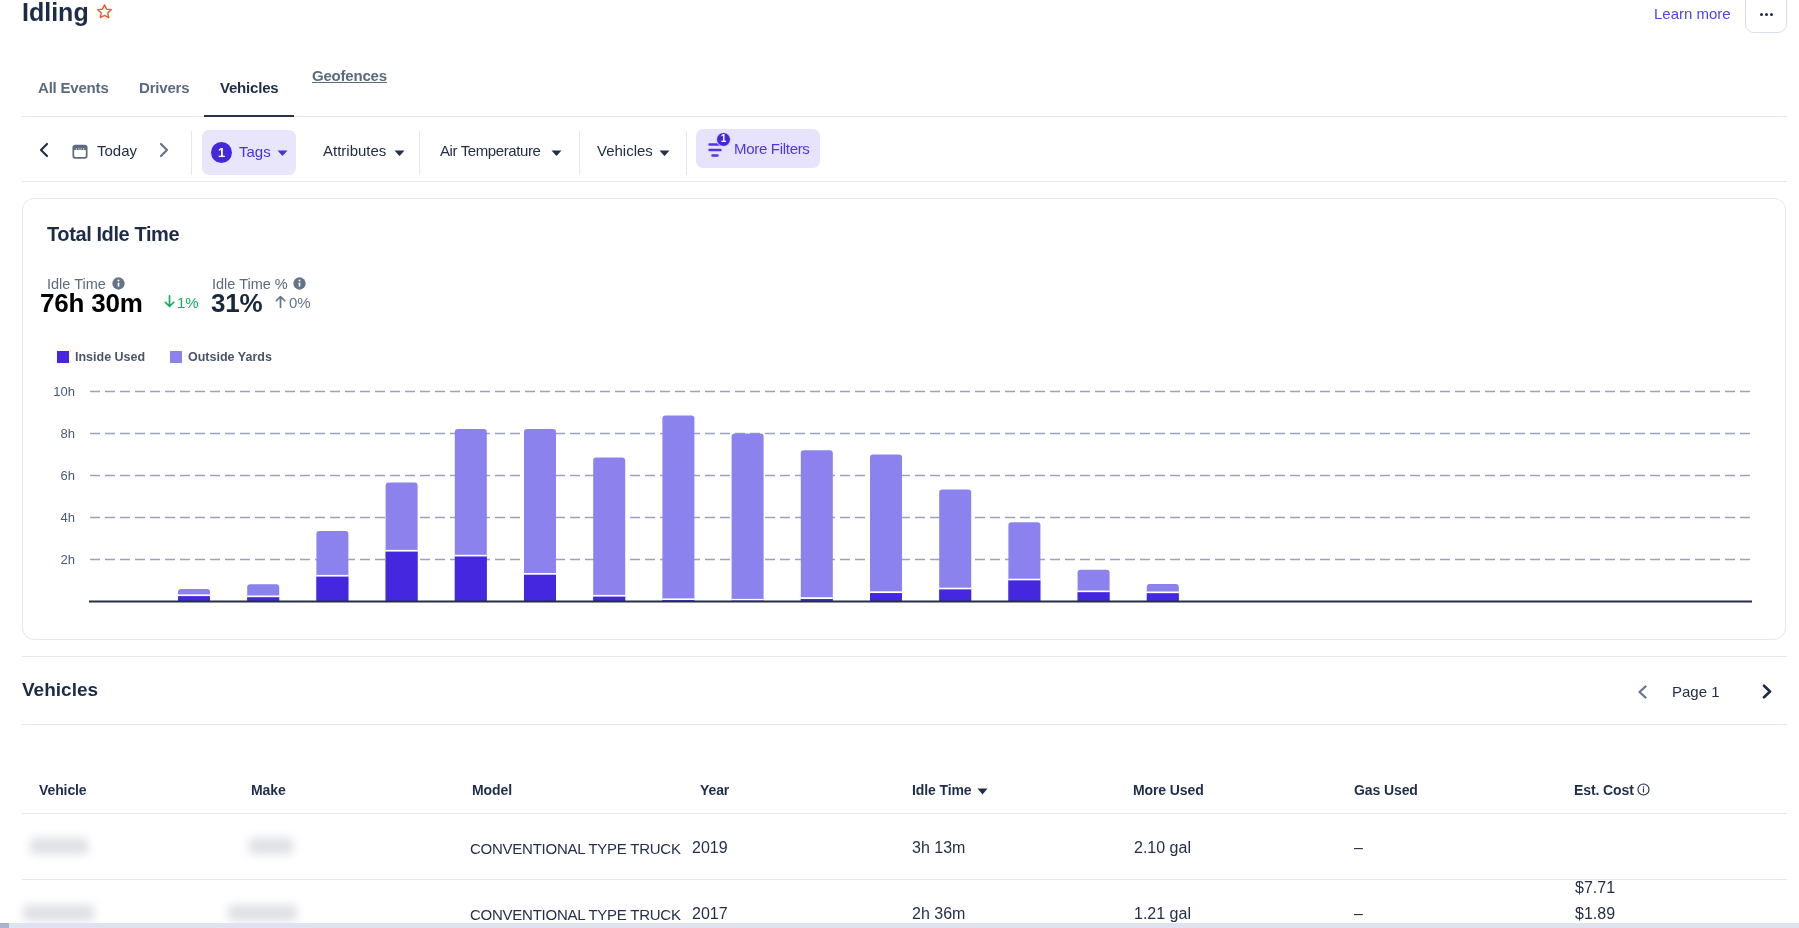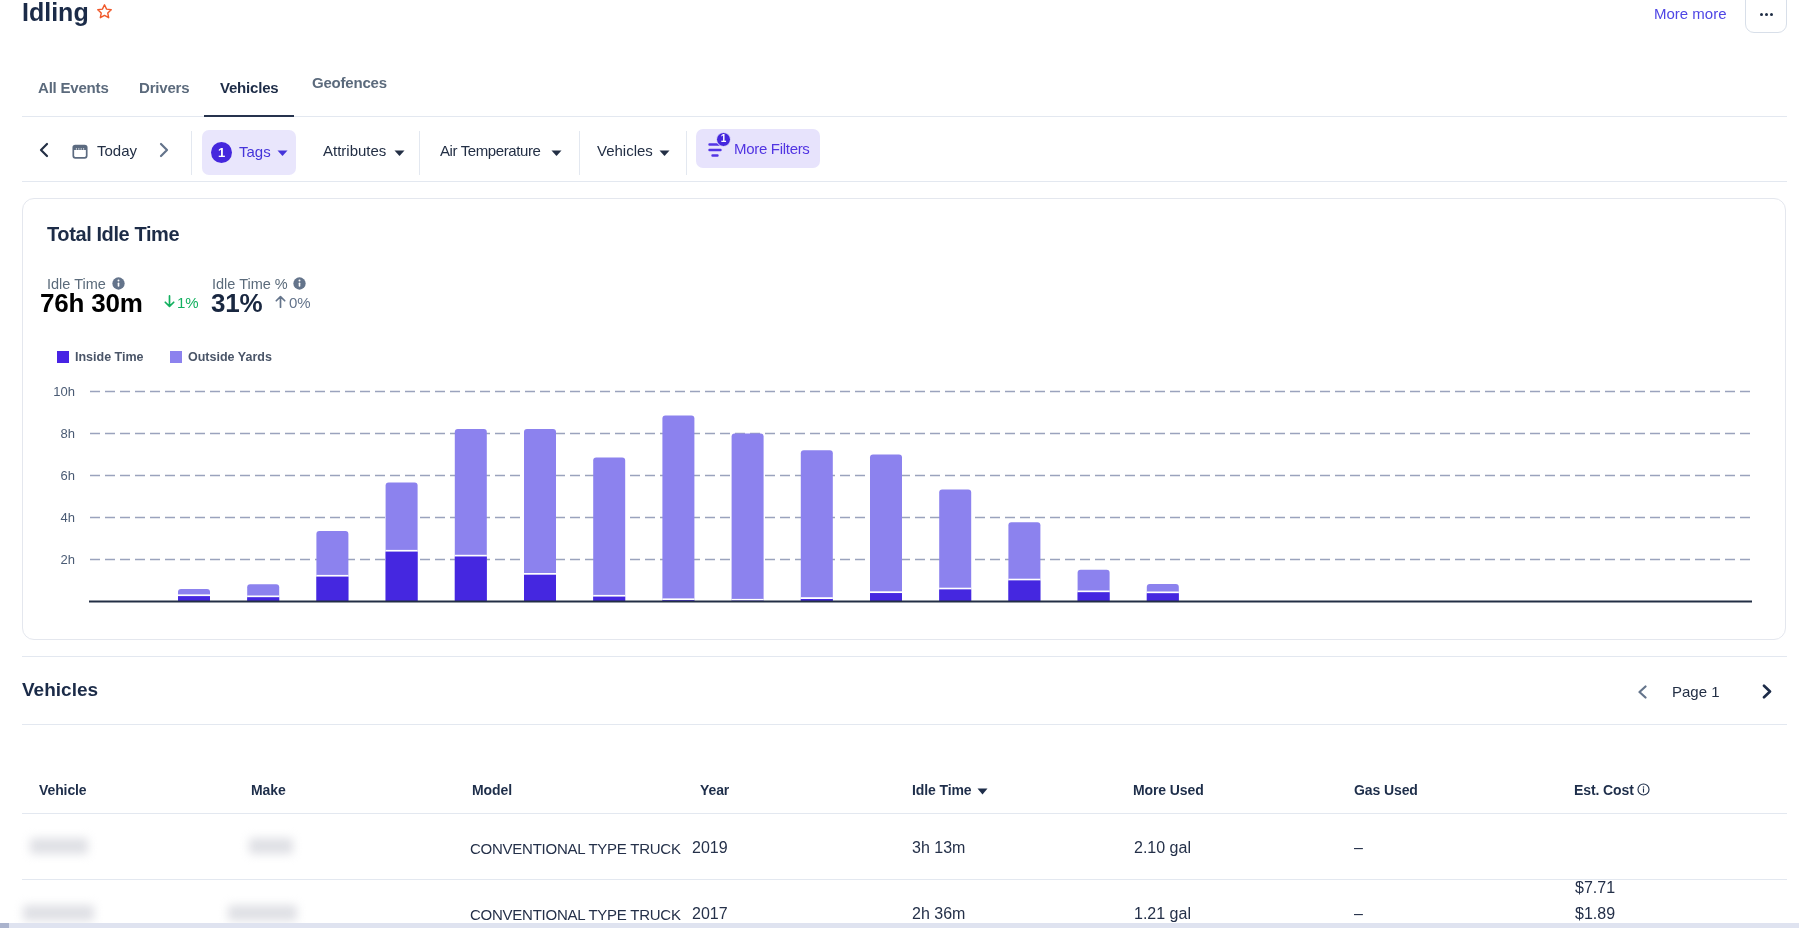--- a/index.html
+++ b/index.html
@@ -9,32 +9,32 @@
 .hline { position:absolute; height:1px; background:#e3e8f0; }
 .vline { position:absolute; width:1px; background:#e3e8f0; }
 </style>
 </head>
 <body>
 
 <div class="abs" style="left:22px; top:-2px; font-size:25px; font-weight:700; color:#1b2b48;">Idling</div>
 <svg class="abs" style="left:96px; top:3px;" width="17" height="17" viewBox="0 0 24 24" fill="none" stroke="#f0592b" stroke-width="2" stroke-linejoin="round">
     <path d="M12 2.5l2.9 6.2 6.6.8-4.9 4.7 1.3 6.6-5.9-3.3-5.9 3.3 1.3-6.6-4.9-4.7 6.6-.8z"></path>
   </svg>
-<div class="abs" style="left:1654px; top:5px; font-size:15px; color:#4f46e5;">More more</div>
+<div class="abs" style="left:1654px; top:5px; font-size:15px; color:#4f46e5;">Learn more</div>
 <div class="abs" style="left:1745px; top:-10px; width:42px; height:43px; border:1px solid #d8dfe9; border-radius:9px; background:#fff;"></div>
 <div class="abs" style="left:1760px; top:12.5px; width:14px; height:4px;">
   <span style="position:absolute;left:0;top:0;width:3px;height:3px;border-radius:50%;background:#1f2d45;"></span>
   <span style="position:absolute;left:5.2px;top:0;width:3px;height:3px;border-radius:50%;background:#1f2d45;"></span>
   <span style="position:absolute;left:10.4px;top:0;width:3px;height:3px;border-radius:50%;background:#1f2d45;"></span>
 </div>
 
 <div class="abs" style="left:38px; top:79px; font-size:15px; letter-spacing:-0.2px; font-weight:700; color:#5b6a7c;">All Events</div>
 <div class="abs" style="left:139px; top:79px; font-size:15px; letter-spacing:-0.2px; font-weight:700; color:#5b6a7c;">Drivers</div>
 <div class="abs" style="left:220px; top:79px; font-size:15px; letter-spacing:-0.2px; font-weight:700; color:#1d2c47;">Vehicles</div>
-<div class="abs" style="left:312px; top:74px; font-size:15px; letter-spacing:-0.2px; font-weight:700; color:#5b6a7c;">Geofences</div>
+<div class="abs" style="left:312px; top:67px; font-size:15px; letter-spacing:-0.2px; font-weight:700; color:#5b6a7c;text-decoration:underline;">Geofences</div>
 <div class="hline" style="left:22px; top:116px; width:1765px;"></div>
 <div class="abs" style="left:204px; top:114.5px; width:90px; height:2.5px; background:#26334d;"></div>
 
 <svg class="abs" style="left:38px; top:142px;" width="12" height="16" viewBox="0 0 12 16" fill="none" stroke="#232f45" stroke-width="2.2" stroke-linecap="round" stroke-linejoin="round">
     <path d="M9 2L3 8l6 6"></path>
   </svg>
 <svg class="abs" style="left:72px; top:143px;" width="16" height="16" viewBox="0 0 16 16">
     <rect x="1.3" y="2.6" width="13.4" height="12.2" rx="2" fill="none" stroke="#5c6b80" stroke-width="1.7"></rect>
     <path d="M1.3 4.6c0-1.1.9-2 2-2h9.4c1.1 0 2 .9 2 2V7H1.3z" fill="#5c6b80"></path>
     <g fill="#fff">
@@ -104,21 +104,21 @@
     <rect x="7" y="6.7" width="2" height="5.4" rx="1" fill="#fff"></rect>
     <circle cx="8" cy="4.4" r="1.2" fill="#fff"></circle>
   </svg>
 <div class="abs" style="left:211px; top:288px; font-size:26px; font-weight:700; color:#192740; letter-spacing:-0.2px;">31%</div>
 <svg class="abs" style="left:273px; top:294px;" width="15" height="15" viewBox="0 0 16 16" fill="none" stroke="#64748b" stroke-width="1.8" stroke-linecap="round" stroke-linejoin="round">
     <path d="M8 14V3M3.5 7.2L8 2.7l4.5 4.5"></path>
   </svg>
 <div class="abs" style="left:289px; top:294px; font-size:15px; color:#64748b;">0%</div>
 
 <div class="abs" style="left:57px; top:351px; width:12px; height:12px; background:#4823e4;"></div>
-<div class="abs" style="left:75px; top:350px; font-size:12.5px; font-weight:700; color:#4a5568;">Inside Time</div>
+<div class="abs" style="left:75px; top:350px; font-size:12.5px; font-weight:700; color:#4a5568;">Inside Used</div>
 <div class="abs" style="left:170px; top:351px; width:12px; height:12px; background:#8c82ee;"></div>
 <div class="abs" style="left:188px; top:350px; font-size:12.5px; font-weight:700; color:#4a5568;">Outside Yards</div>
 
 <svg class="abs" style="left:40px; top:375px;" width="1715" height="235" viewBox="0 0 1715 235">
   <g stroke="#9aa3bd" stroke-width="1.5" stroke-dasharray="10 5">
     <line x1="50" y1="16.5" x2="1712" y2="16.5"></line>
     <line x1="50" y1="58.5" x2="1712" y2="58.5"></line>
     <line x1="50" y1="100.5" x2="1712" y2="100.5"></line>
     <line x1="50" y1="142.5" x2="1712" y2="142.5"></line>
     <line x1="50" y1="184.5" x2="1712" y2="184.5"></line>

